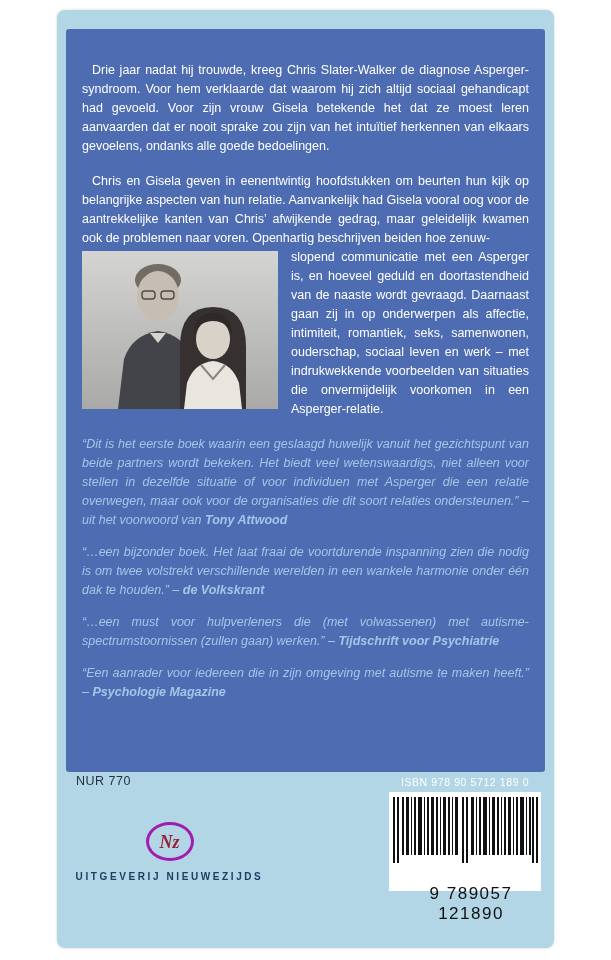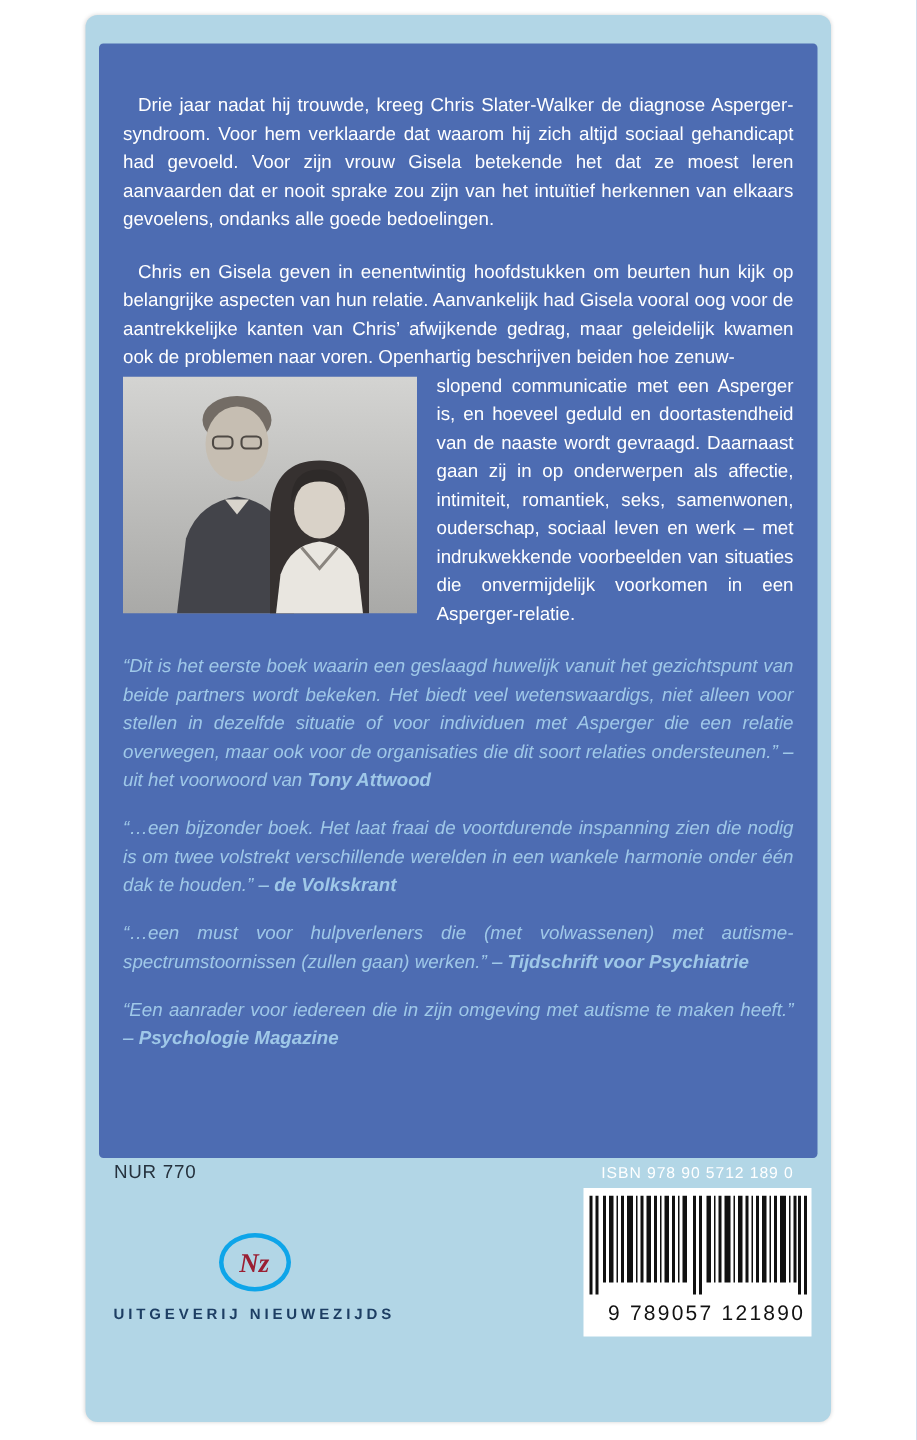--- a/index.html
+++ b/index.html
@@ -80,35 +80,35 @@
   .barcode-box {
     position: absolute;
     left: 332px; top: 782px;
     width: 152px; height: 99px;
     background: #ffffff;
   }
   .barcode-box svg { display: block; margin: 5px auto 0 auto; }
   .barcode-digits {
     text-align: center;
     color: #111111;
-    font-size: 14px;
+    font-size: 17px;
     letter-spacing: 1.5px;
-    margin-top: 2px;
+    margin-top: 19px;
     font-family: "Liberation Sans", sans-serif;
     padding-left: 12px;
   }
   .publisher {
     position: absolute;
     left: 10px; top: 812px;
     width: 205px;
     text-align: center;
   }
   .logo-oval {
     width: 42px; height: 33px;
-    border: 3px solid #0ea5e9;
+    border: 3px solid #a21caf;
     border-radius: 50%;
     margin: 0 auto 10px auto;
     display: flex; align-items: center; justify-content: center;
   }
   .nz {
     font-family: "Liberation Serif", serif;
     font-style: italic;
     font-weight: bold;
     color: #9b1f33;
     font-size: 18px;

